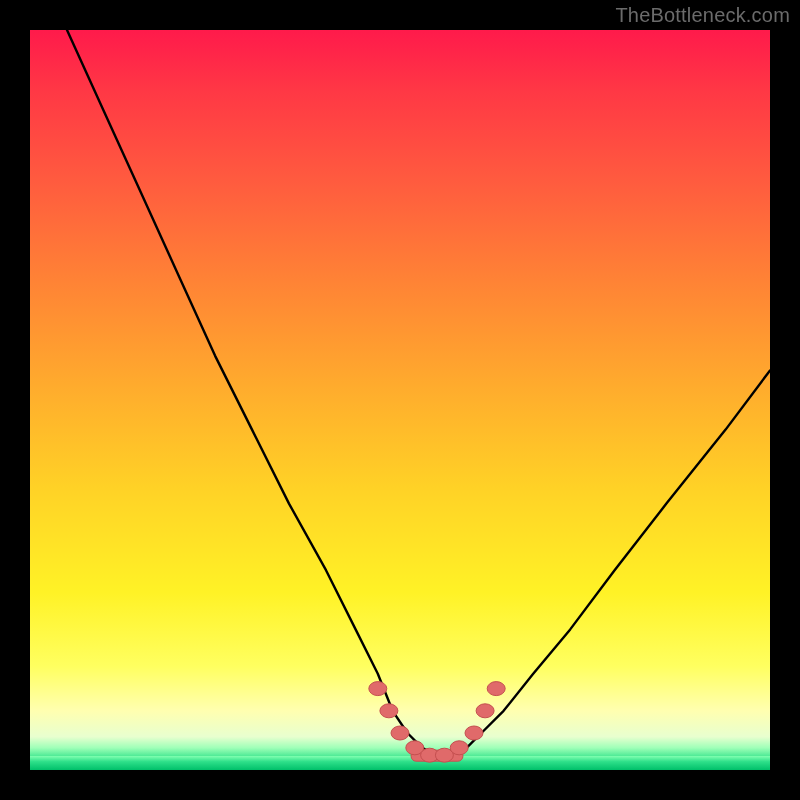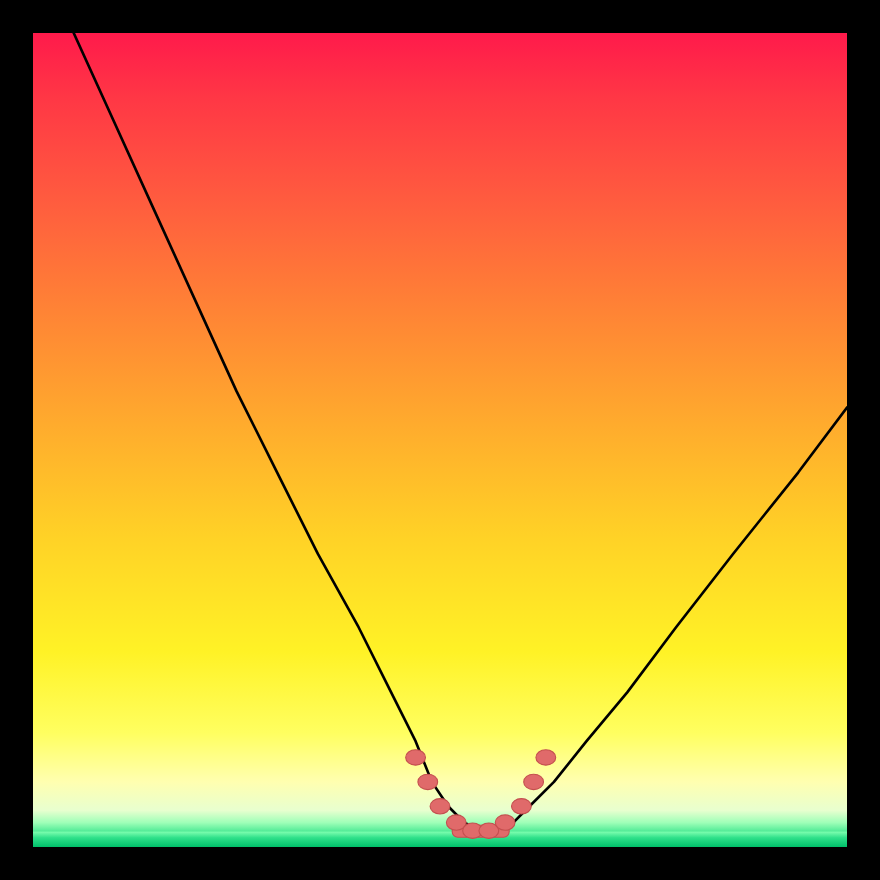--- a/index.html
+++ b/index.html
@@ -94,13 +94,14 @@
           <ellipse cx="399.6" cy="725.2" rx="9" ry="7" fill="#e06a6a" stroke="#c44f4f" stroke-width="1"></ellipse>
           <ellipse cx="414.4" cy="725.2" rx="9" ry="7" fill="#e06a6a" stroke="#c44f4f" stroke-width="1"></ellipse>
           <ellipse cx="429.2" cy="717.8" rx="9" ry="7" fill="#e06a6a" stroke="#c44f4f" stroke-width="1"></ellipse>
           <ellipse cx="444.0" cy="703.0" rx="9" ry="7" fill="#e06a6a" stroke="#c44f4f" stroke-width="1"></ellipse>
           <ellipse cx="455.1" cy="680.8" rx="9" ry="7" fill="#e06a6a" stroke="#c44f4f" stroke-width="1"></ellipse>
           <ellipse cx="466.2" cy="658.6" rx="9" ry="7" fill="#e06a6a" stroke="#c44f4f" stroke-width="1"></ellipse>
         </g>
     </svg>
   </div>
 
+  <div class="watermark">TheBottleneck.com</div>
 </div>
 
 </body></html>

